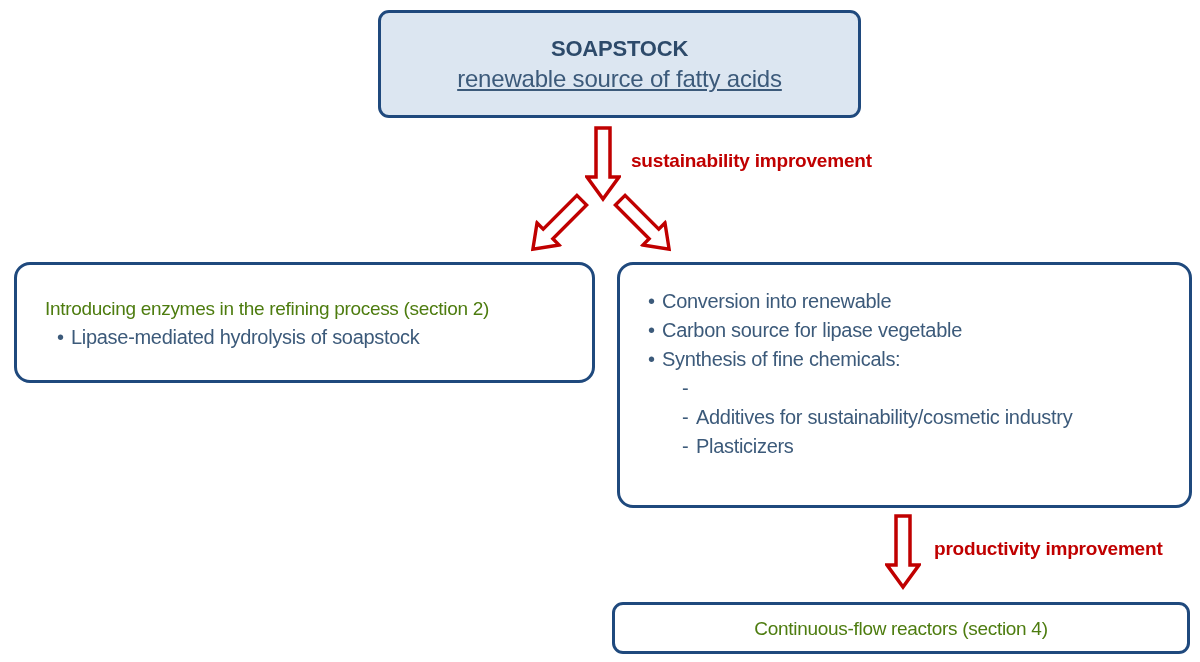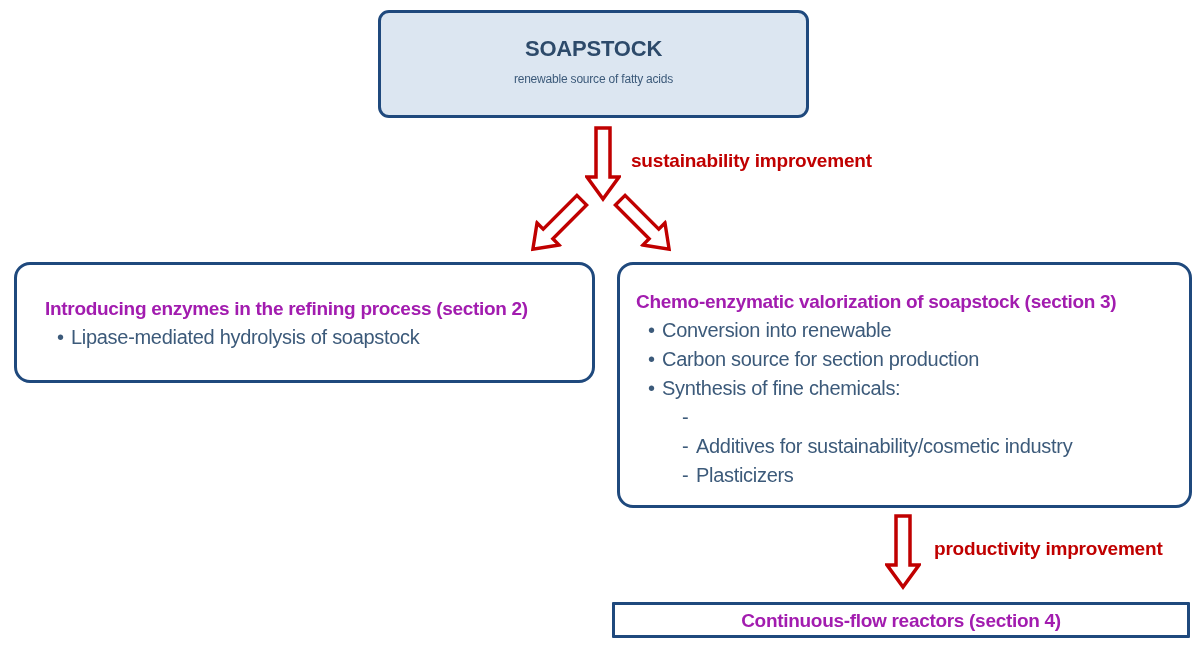--- a/index.html
+++ b/index.html
@@ -5,41 +5,41 @@
   html,body{margin:0;padding:0;background:#ffffff;}
   .canvas{
     position:relative;width:1200px;height:662px;background:#ffffff;
     font-family:"Liberation Sans",sans-serif;overflow:hidden;
   }
   .box{
     position:absolute;box-sizing:border-box;
     border:3px solid #1f497d;border-radius:14px;background:#ffffff;
   }
   .top-box{
-    left:378px;top:10px;width:431px;height:108px;
+    left:378px;top:10px;width:483px;height:108px;
     background:#dce6f1;border-radius:11px;
     display:flex;flex-direction:column;justify-content:center;align-items:center;
     text-align:center;line-height:30px;
   }
   .top-box .title{font-weight:bold;font-size:22px;color:#2d4a6a;letter-spacing:-0.2px;}
-  .top-box .line{font-size:12px;color:#3c5a7a;letter-spacing:-0.2px;}
+  .top-box .line{font-size:24px;color:#3c5a7a;letter-spacing:-0.2px;text-decoration:underline;}
   .left-box{
     left:14px;top:262px;width:581px;height:121px;
     display:flex;flex-direction:column;justify-content:center;
     padding:0 0 0 28px;border-radius:16px;
   }
   .right-box{
     left:617px;top:262px;width:575px;height:246px;
     padding:22px 0 0 16px;border-radius:16px;
   }
   .bottom-box{
-    left:612px;top:602px;width:578px;height:36px;
-    display:flex;justify-content:center;align-items:center;border-radius:1px;
+    left:612px;top:602px;width:578px;height:52px;
+    display:flex;justify-content:center;align-items:center;border-radius:11px;
   }
-  .heading{font-weight:bold;font-size:19px;color:#a21caf;letter-spacing:-0.3px;white-space:nowrap;line-height:29px;}
+  .heading{font-weight:normal;font-size:19px;color:#4d7c0f;letter-spacing:-0.3px;white-space:nowrap;line-height:29px;}
   .bullet-row{display:flex;align-items:baseline;font-size:20px;color:#3c5a7a;letter-spacing:-0.3px;line-height:29px;white-space:nowrap;}
   .bullet-row .marker{width:14px;flex:0 0 14px;text-align:left;margin-left:12px;}
   .bullet-row.sub .marker{margin-left:46px;width:14px;flex:0 0 14px;}
   .arrow{position:absolute;}
   .arrow-label{
     position:absolute;font-weight:bold;font-size:19px;color:#c00000;
     letter-spacing:-0.2px;white-space:nowrap;margin-left:6px;
   }
 </style>
 </head>
@@ -67,28 +67,27 @@
 
   <div class="box left-box">
     <div class="heading">Introducing enzymes in the refining process (section 2)</div>
     <div class="bullet-row">
       <span class="marker">•</span>
       <span>Lipase-mediated hydrolysis of soapstock</span>
     </div>
   </div>
 
   <div class="box right-box">
-    <div class="heading">Chemo-enzymatic valorization of soapstock (section 3)</div>
     <div class="bullet-row">
       <span class="marker">•</span>
       <span>Conversion into renewable</span>
     </div>
     <div class="bullet-row">
       <span class="marker">•</span>
-      <span>Carbon source for section production</span>
+      <span>Carbon source for lipase vegetable</span>
     </div>
     <div class="bullet-row">
       <span class="marker">•</span>
       <span>Synthesis of fine chemicals:</span>
     </div>
     <div class="bullet-row sub">
       <span class="marker">-</span>
     </div>
     <div class="bullet-row sub">
       <span class="marker">-</span>

